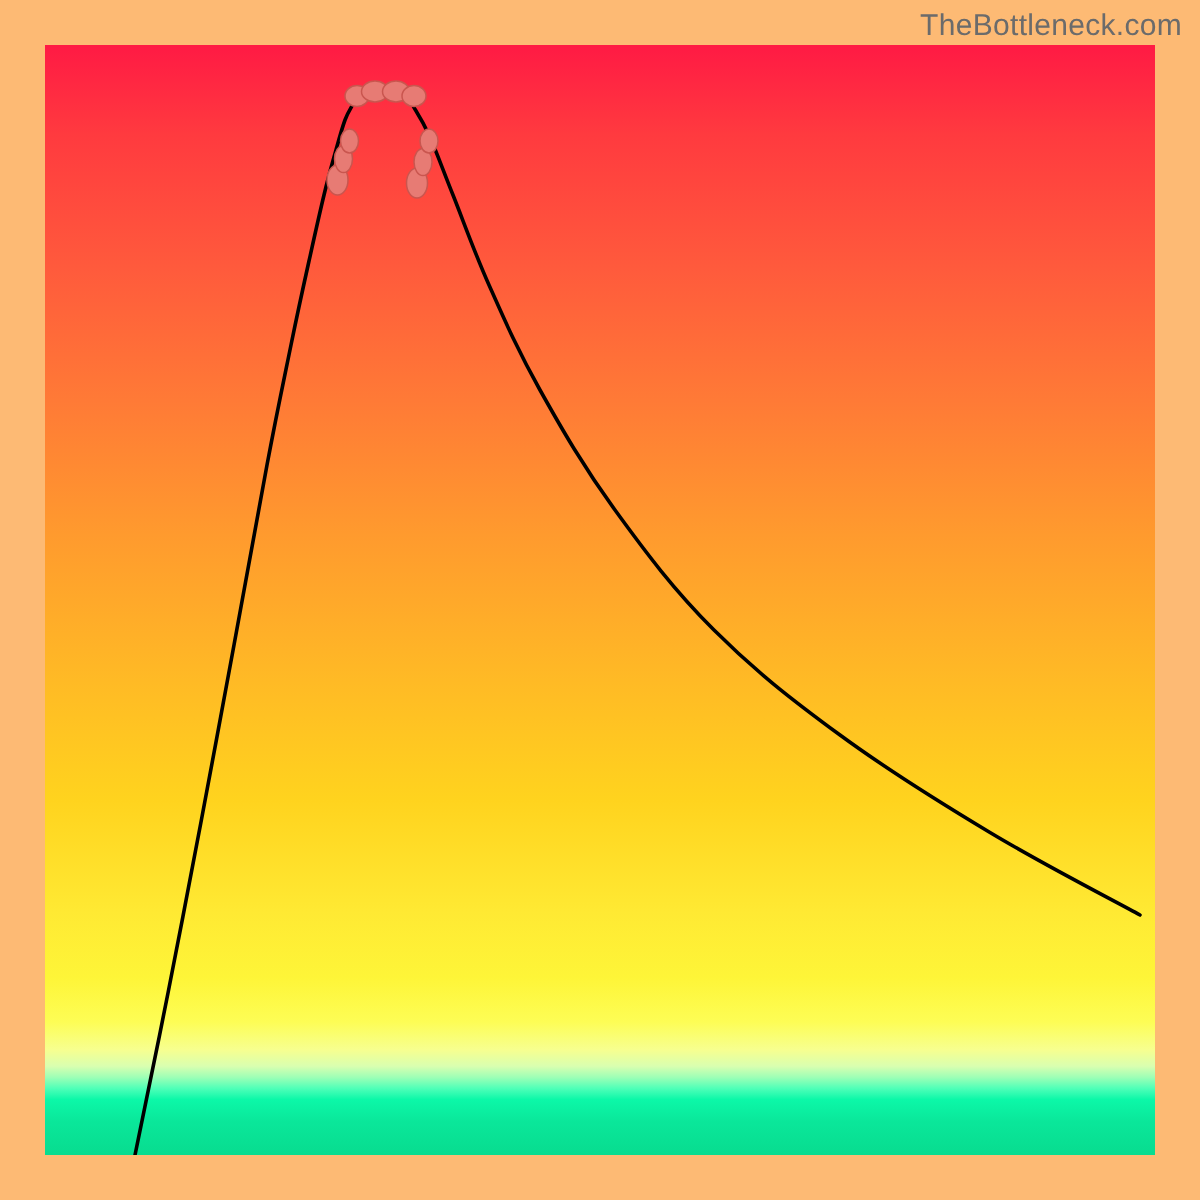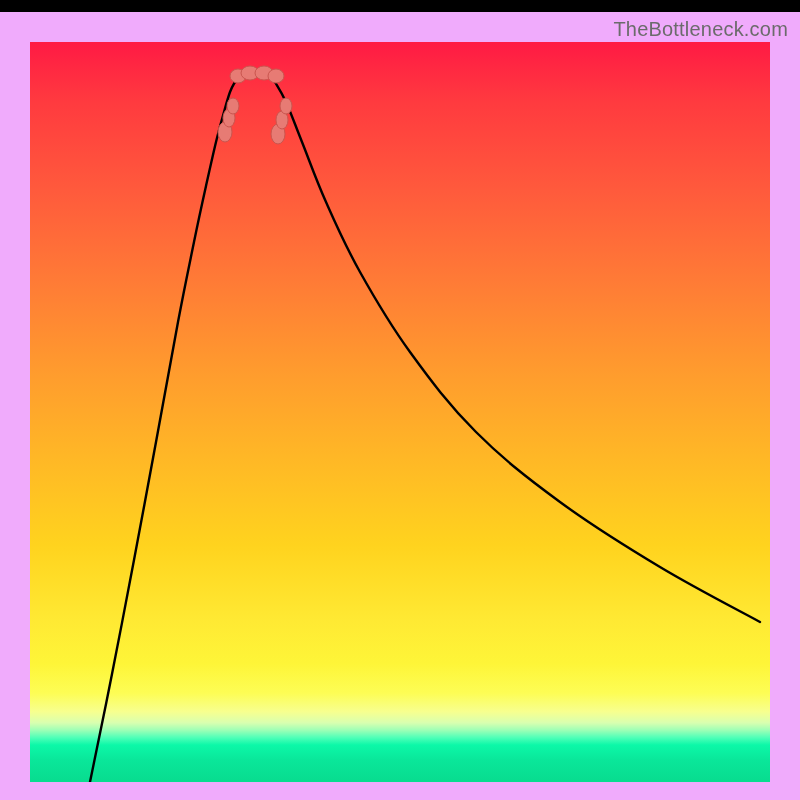--- a/index.html
+++ b/index.html
@@ -7,22 +7,21 @@
     padding: 0;
     width: 800px;
     height: 800px;
     background: #000;
     overflow: hidden;
     font-family: Arial, Helvetica, sans-serif;
   }
   .frame {
     position: absolute;
     inset: 0;
-    background: #f0abfc;
-    margin-top: 12px;
+    background: #fdba74;
   }
   .plot-area {
     position: absolute;
     left: 30px;
     top: 30px;
     width: 740px;
     height: 740px;
     overflow: hidden;
   }
   .gradient-bg {

